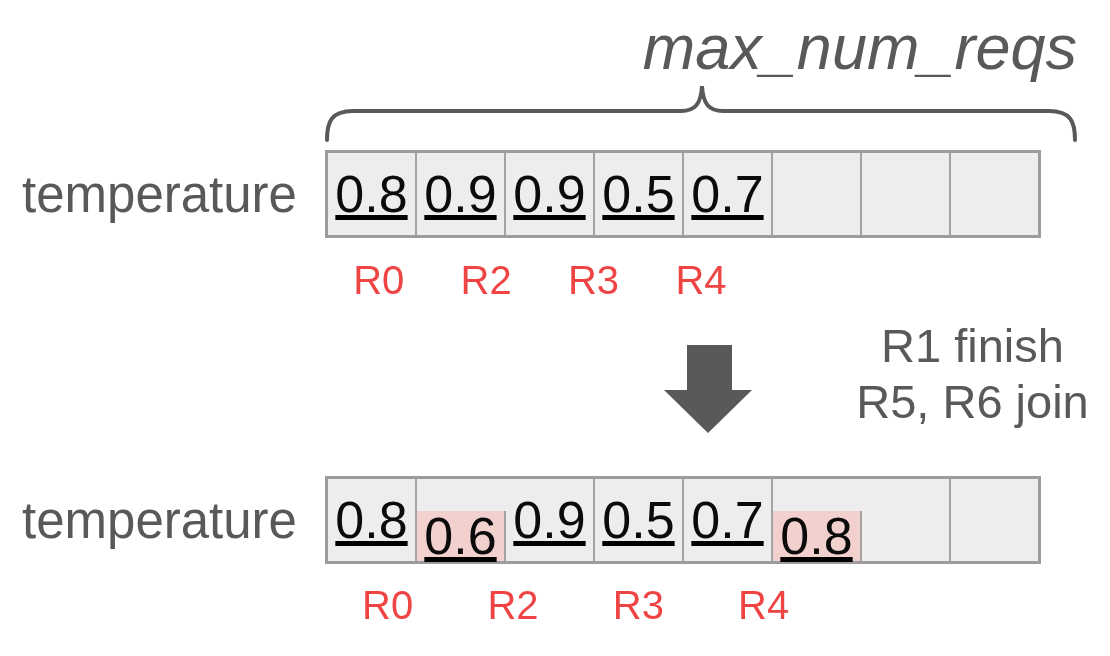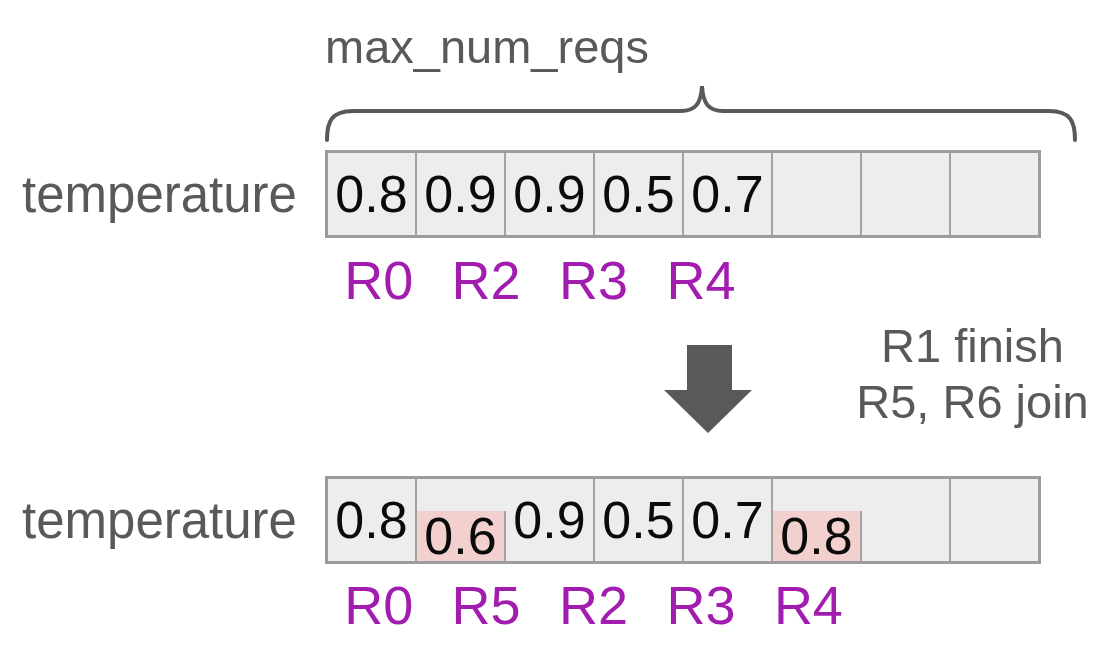--- a/index.html
+++ b/index.html
@@ -5,55 +5,56 @@
   html,body{margin:0;padding:0;background:#ffffff;}
   .canvas{
     position:relative;
     width:1110px;height:656px;
     overflow:hidden;
     background:#fff;
     font-family:"Liberation Sans","DejaVu Sans",sans-serif;
   }
   .brace-title{
     position:absolute;left:325px;top:20px;width:752px;
-    text-align:left;font-size:47px;line-height:54px;
+    text-align:right;font-size:63px;line-height:54px;
     color:var(--gray-text);
+    font-style:italic;
   }
   .brace-svg{position:absolute;left:325px;top:82px;width:752px;height:62px;}
   .row-label{
     position:absolute;left:22px;width:295px;height:88px;
     display:flex;align-items:center;
     font-size:51px;color:var(--gray-text);
   }
   .row-label.top{top:150px;}
   .row-label.bottom{top:476px;}
   .array{
     position:absolute;left:325px;width:716px;height:88px;
     box-sizing:border-box;border:3px solid var(--outer-border);
-    display:flex;background:var(--cell-bg);
+    display:flex;background:var(--cell-bg);text-decoration:underline;
   }
   .array.top{top:150px;}
   .array.bottom{top:476px;}
   .cell{
     flex:1 1 0;display:flex;align-items:center;justify-content:center;
     background:var(--cell-bg);
     border-right:2px solid var(--cell-border);
     font-size:52px;color:#0b0b0b;
   }
   .cell:last-child{border-right:none;}
   .cell.highlight{background:var(--highlight-bg);margin-top:32px;}
   .labels{
     position:absolute;left:325px;width:752px;height:52px;
     display:flex;
   }
   .labels.top{top:254px;}
   .labels.bottom{top:579px;}
   .labels .slot{
     flex:1 1 0;display:flex;align-items:center;justify-content:center;
-    font-size:54px;line-height:50px;color:#a21caf;
+    font-size:40px;line-height:50px;color:#ef4444;
   }
   .arrow-svg{position:absolute;left:660px;top:338px;width:96px;height:100px;}
   .transition-note{
     position:absolute;left:830px;top:318px;width:285px;
     text-align:center;font-size:47px;line-height:56px;
     color:var(--gray-text);
   }
 </style>
 </head>
 <body>
@@ -139,21 +140,20 @@
       <div class="cell">
         <span></span>
       </div>
       <div class="cell">
         <span></span>
       </div>
     </div>
 
   <div class="labels bottom">
       <div class="slot">R0</div>
-      <div class="slot">R5</div>
       <div class="slot">R2</div>
       <div class="slot">R3</div>
       <div class="slot">R4</div>
       <div class="slot"></div>
       <div class="slot"></div>
     </div>
 
 </div>
 
 </body></html>

